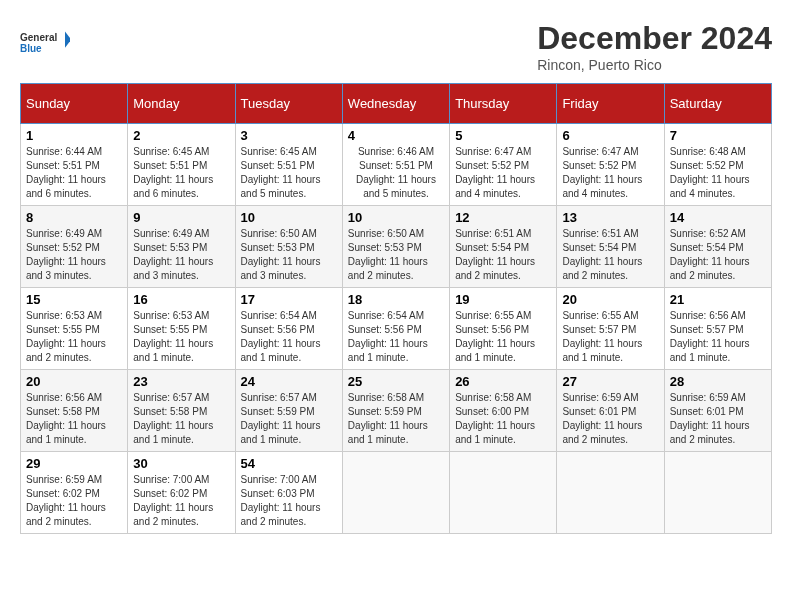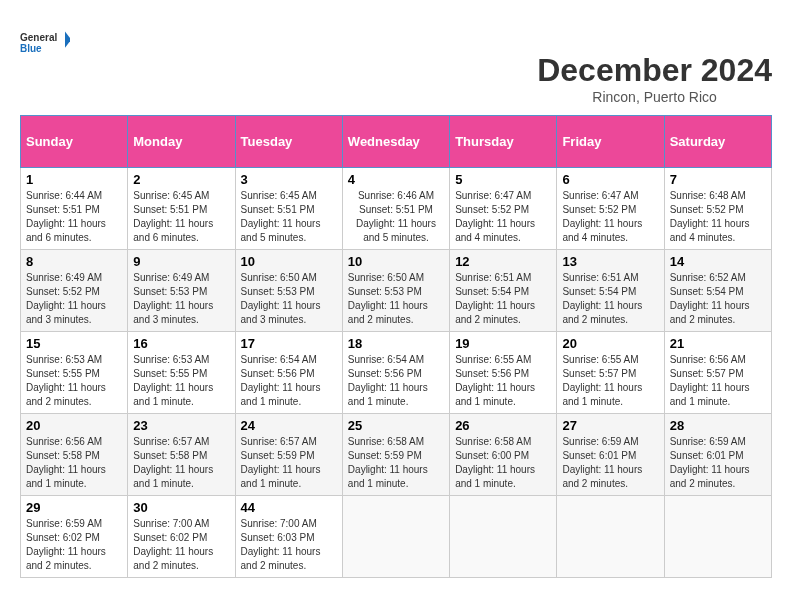--- a/index.html
+++ b/index.html
@@ -17,44 +17,43 @@
       margin-bottom: 10px;
     }
     .logo {
       display: flex;
       align-items: center;
       font-size: 18px;
       font-weight: bold;
       color: #b91c1c;
     }
     .title-area {
-      text-align: center;
-      margin-top: 32px;
+      text-align: left;
     }
     .month-title {
       font-size: 32px;
       font-weight: bold;
       color: #333;
     }
     .location {
       font-size: 14px;
       color: #555;
     }
     table {
       width: 100%;
       border-collapse: collapse;
       font-size: 11px;
     }
     thead tr th {
-      background: #ec4899;
+      background: #b91c1c;
       color: #fff;
       text-align: left;
-      padding: 18px 5px;
+      padding: 12px 5px;
       font-size: 13px;
-      font-weight: bold;
+      font-weight: normal;
       border: 1px solid #5590cc;
     }
     tbody tr td {
       border: 1px solid #ccc;
       padding: 4px 5px;
       vertical-align: top;
       width: 14.28%;
       min-height: 70px;
       background: #fff;
     }
@@ -319,21 +318,21 @@
 and 2 minutes.</div>
         </td>
         <td>
           <span class="day-num">30</span>
           <div class="day-info" style="white-space: pre-line;">Sunrise: 7:00 AM
 Sunset: 6:02 PM
 Daylight: 11 hours
 and 2 minutes.</div>
         </td>
         <td>
-          <span class="day-num">44</span>
+          <span class="day-num">54</span>
           <div class="day-info" style="white-space: pre-line;">Sunrise: 7:00 AM
 Sunset: 6:03 PM
 Daylight: 11 hours
 and 2 minutes.</div>
         </td>
         <td class="empty"></td>
         <td class="empty"></td>
         <td class="empty"></td>
         <td class="empty"></td>
       </tr>

